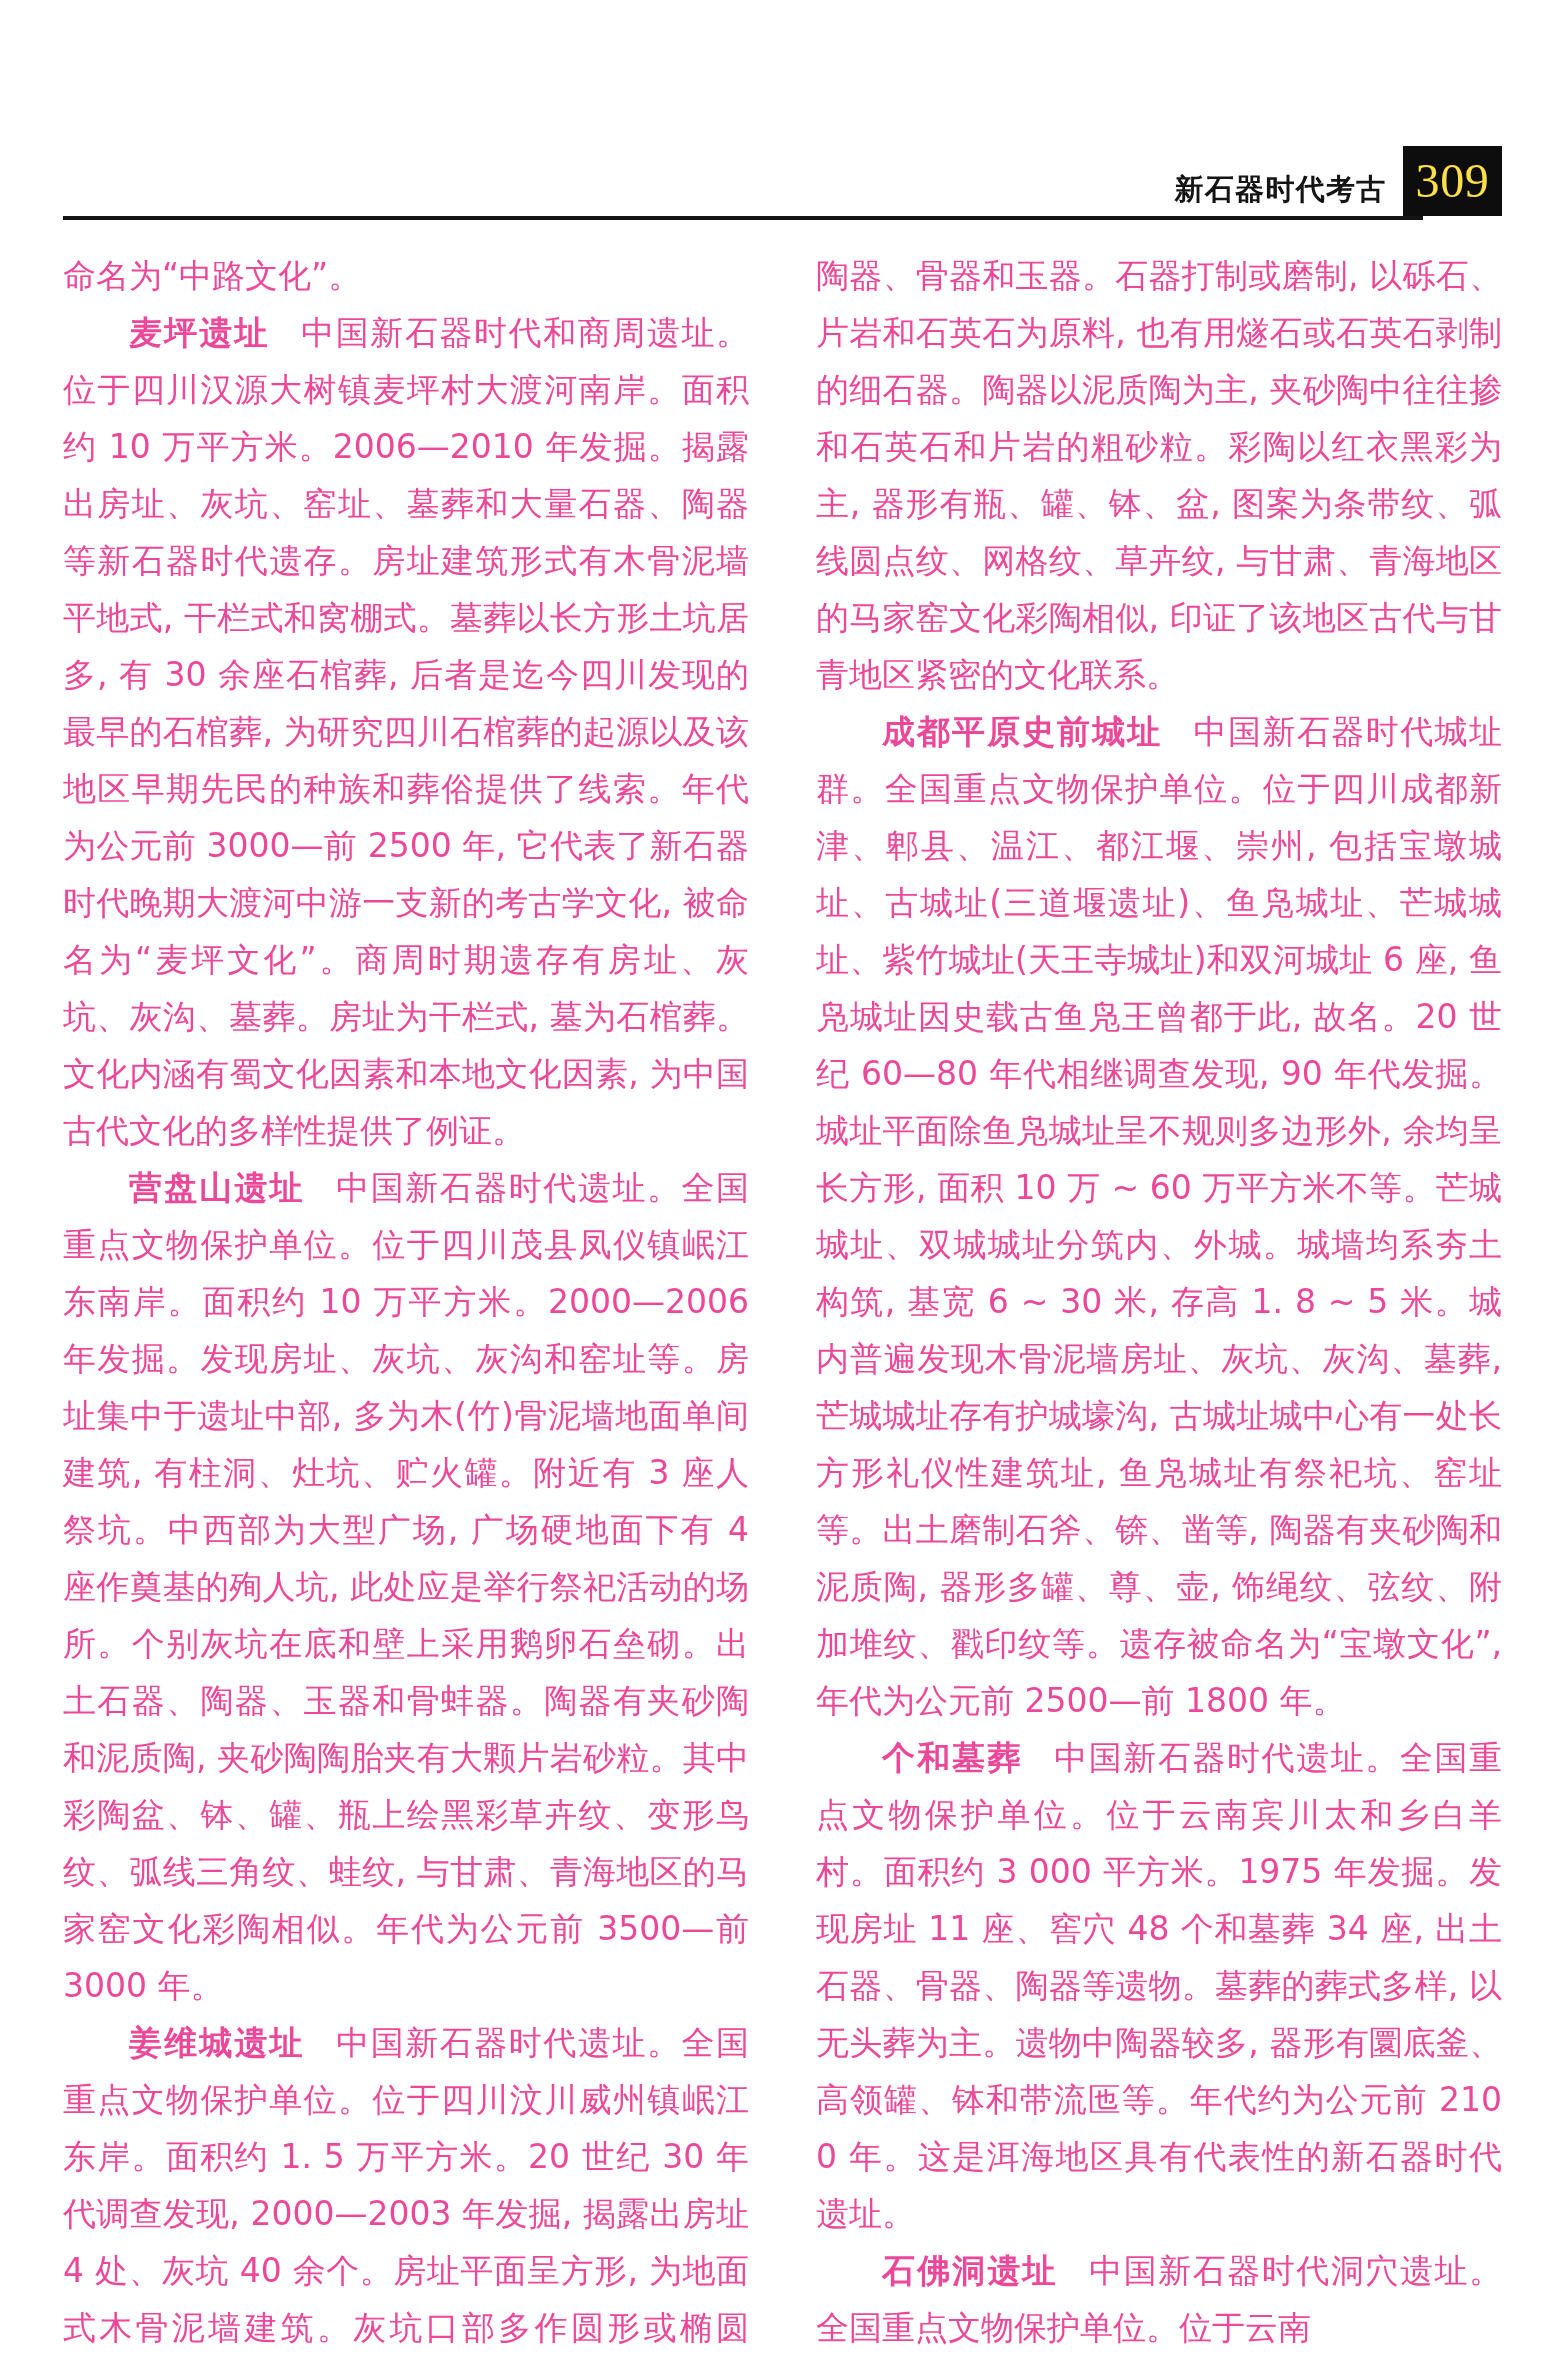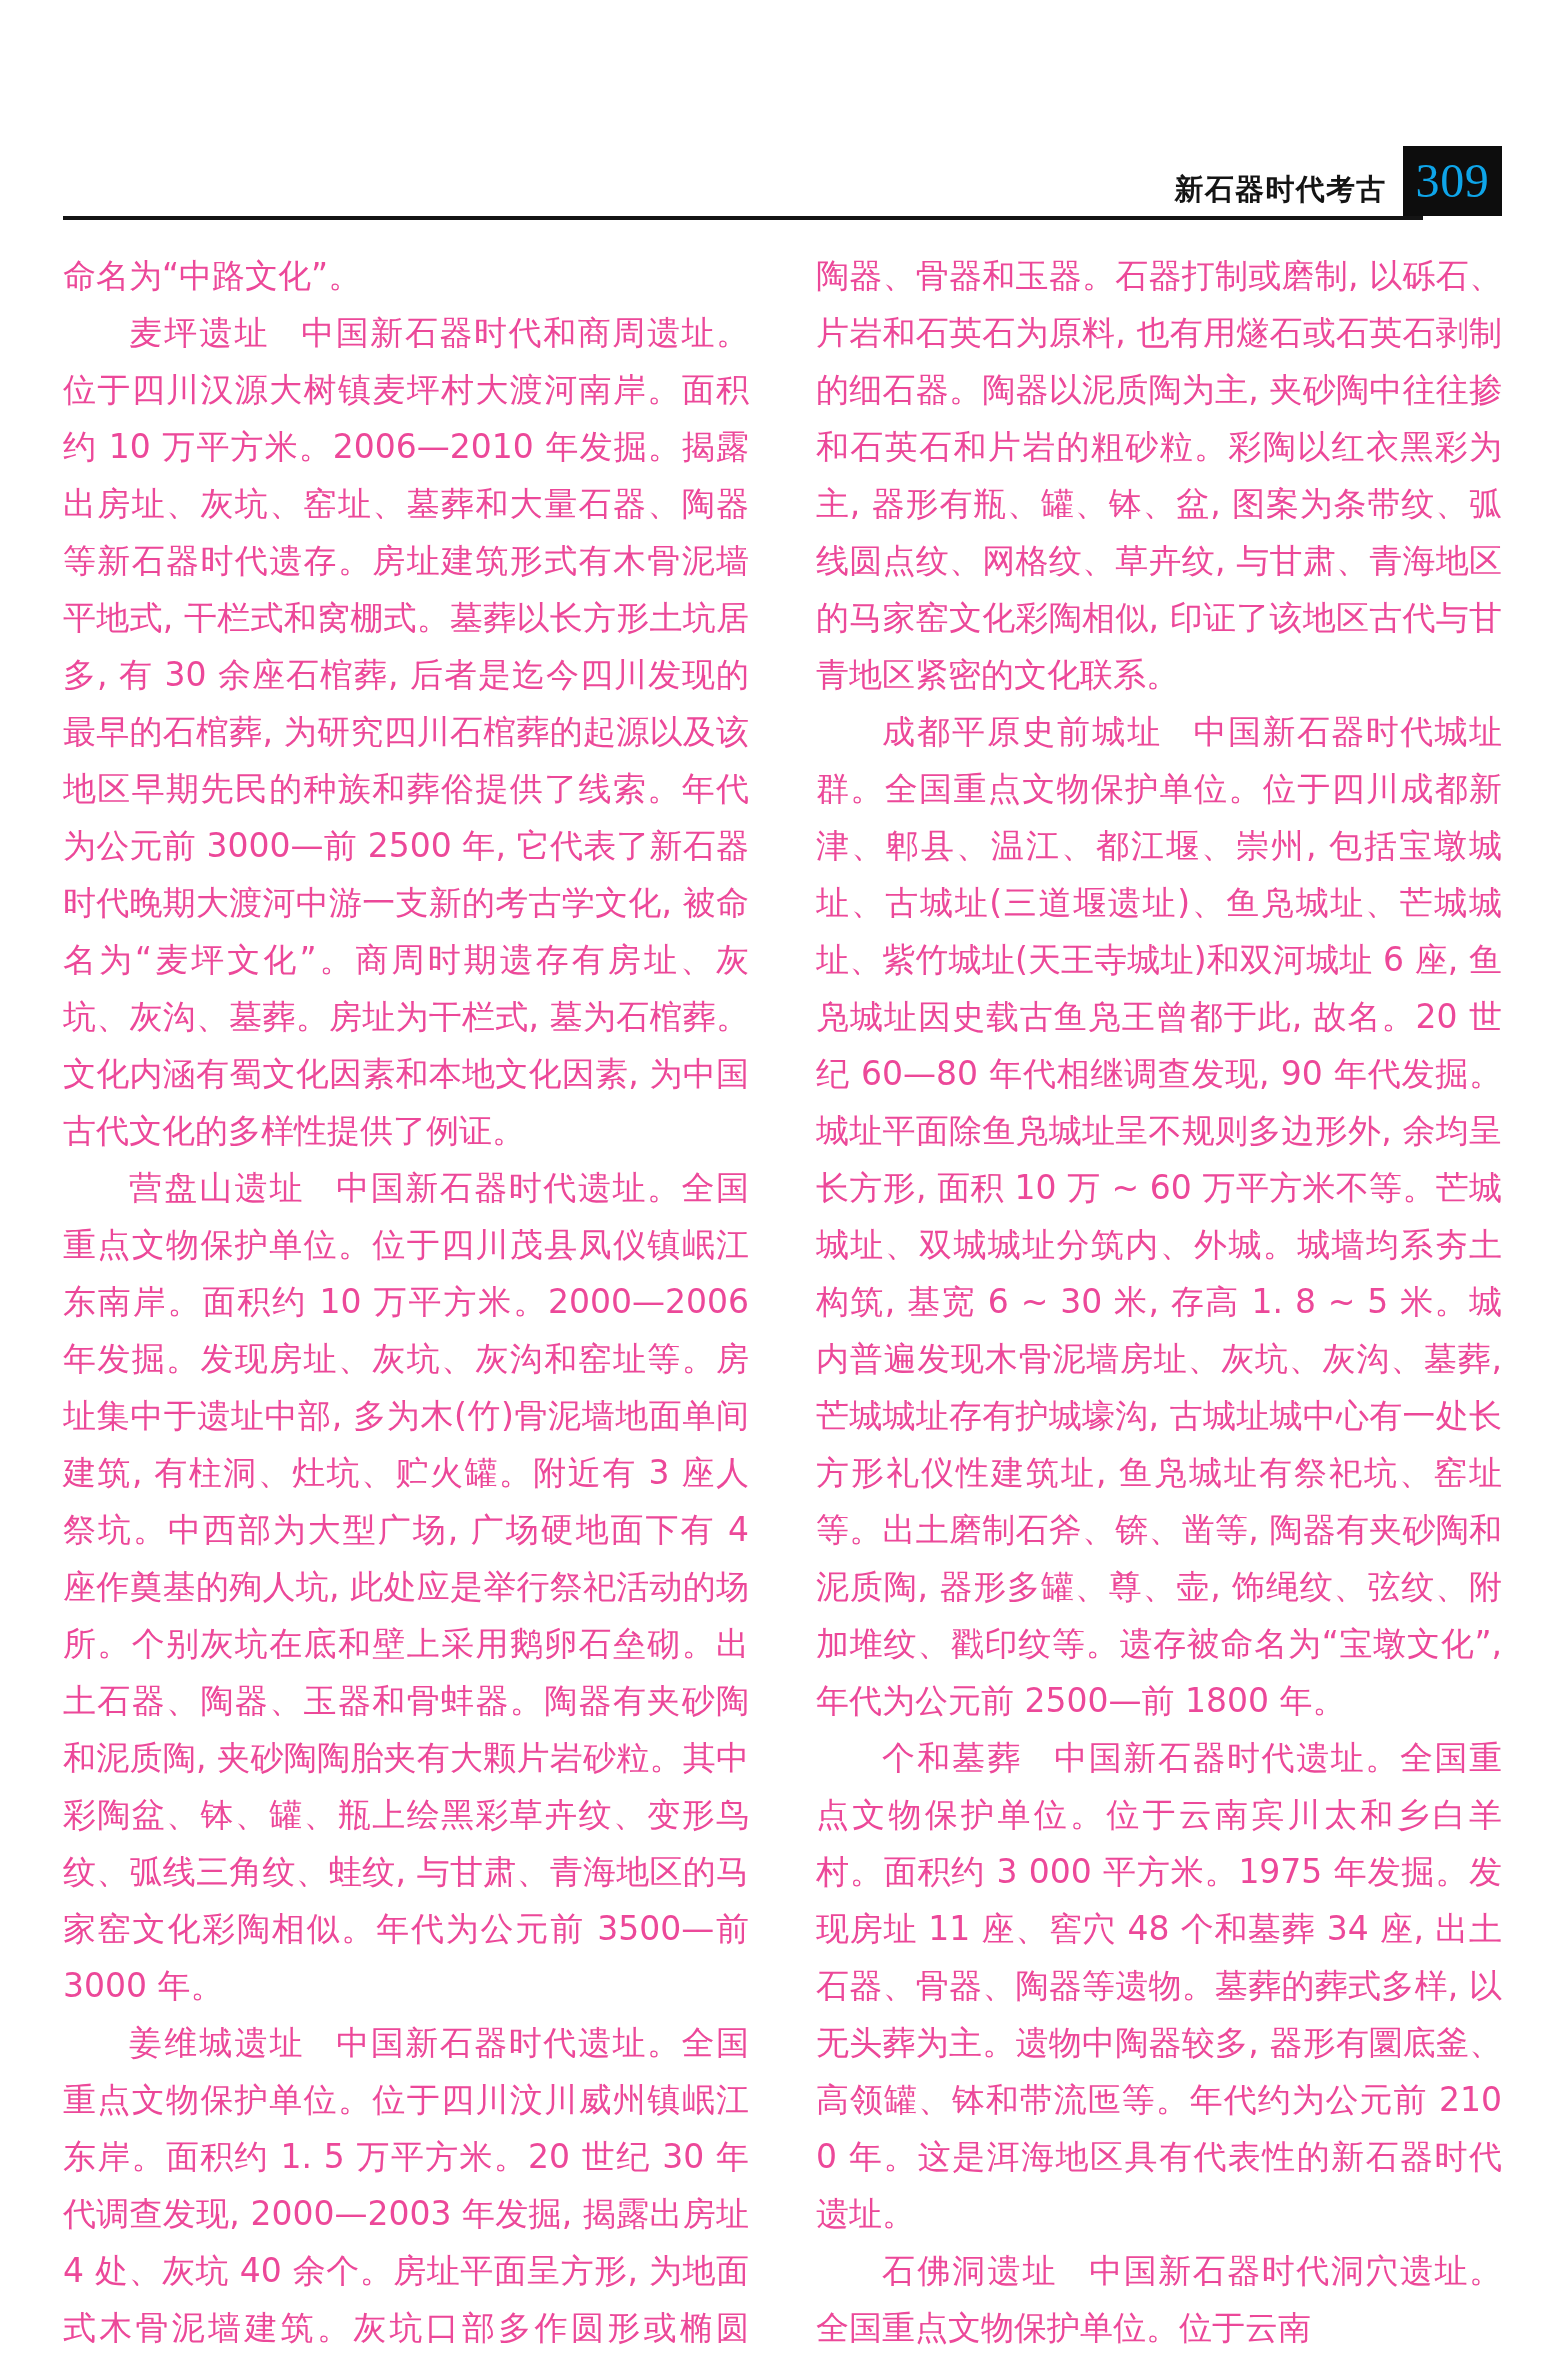--- a/index.html
+++ b/index.html
@@ -45,21 +45,21 @@
     font-size: 29px;
     line-height: 35px;
     letter-spacing: 1.3px;
     color: #141414;
     padding-bottom: 8.8px;
     padding-right: 16.4px;
     white-space: nowrap;
   }
   .pagenum-box {
     background: #0d0d0d;
-    color: #0ea5e9;
+    color: #fde047;
     width: 99px;
     height: 70px;
     display: flex;
     align-items: center;
     justify-content: center;
     font-family: "Liberation Serif", "DejaVu Serif", serif;
     font-size: 48px;
     line-height: 48px;
     letter-spacing: 0.6px;
   }
@@ -94,21 +94,21 @@
     text-justify: inter-character;
     letter-spacing: 0px;
     margin: 0;
     color: #ec4899;
     word-break: break-all;
     -webkit-hyphens: none;
     hyphens: none;
   }
   .para.indent { text-indent: 66px; }
   .head {
-    font-weight: normal;
+    font-weight: bold;
     letter-spacing: 0.6px;
   }
   .gap { display: inline-block; width: 30px; }
 </style>
 </head>
 <body>
 
 <div class="page">
 
   <div class="runhead">

